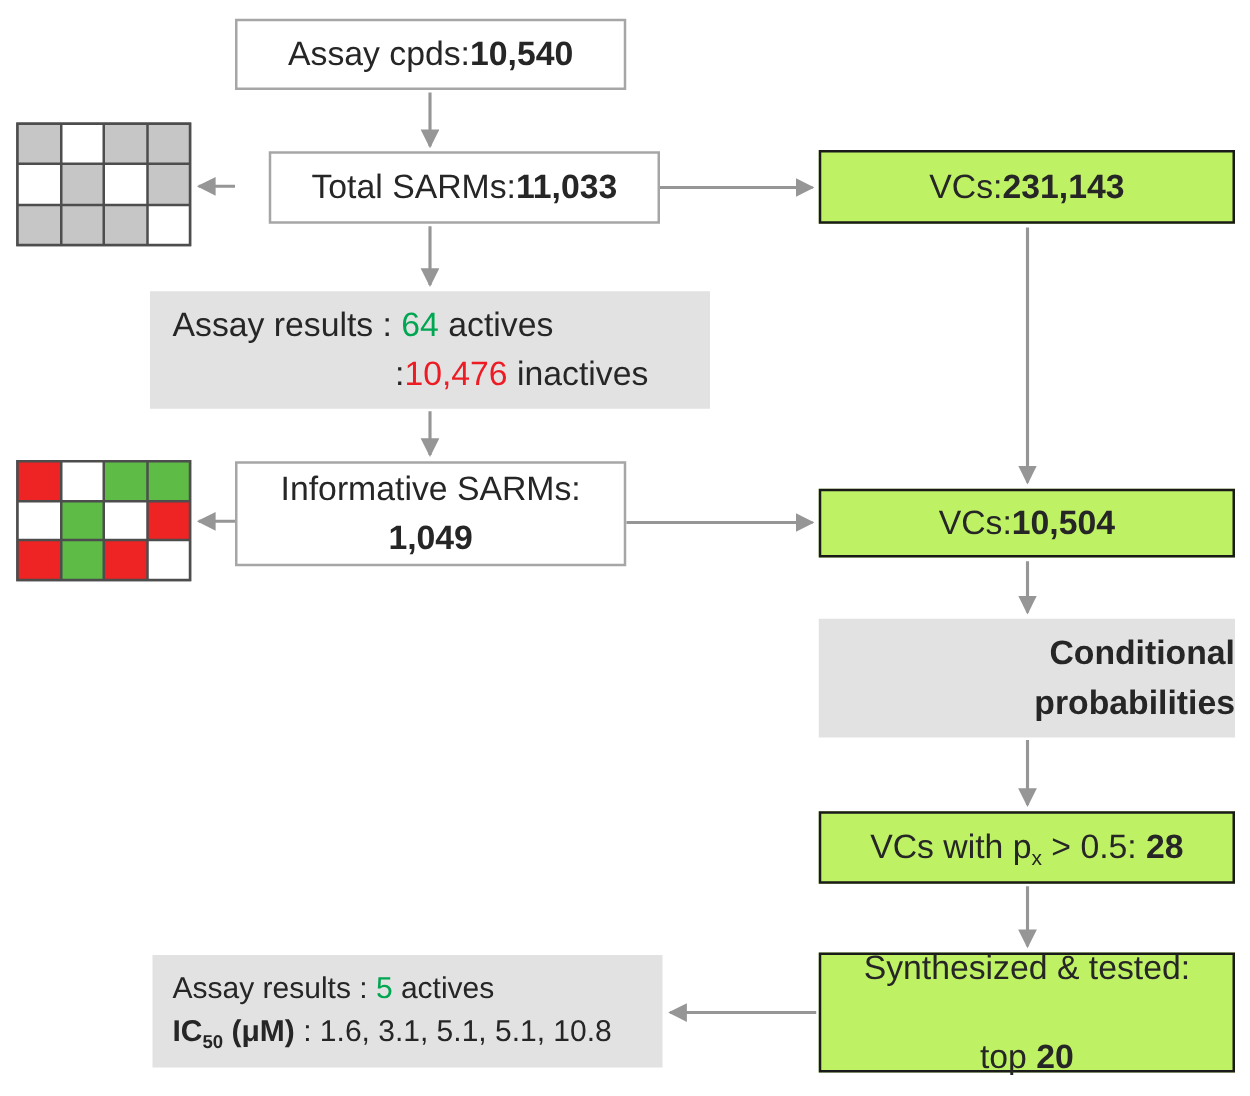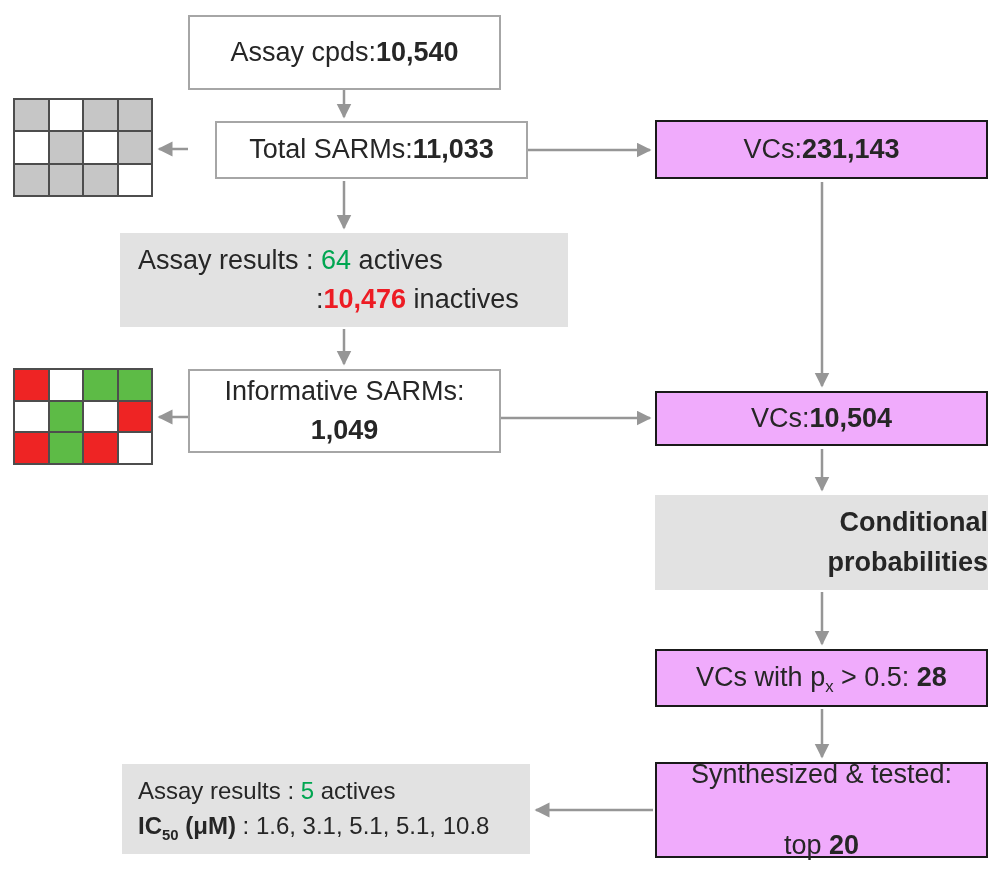--- a/index.html
+++ b/index.html
@@ -6,27 +6,27 @@
     --green:#00a651; --red:#ed1c24; --grid_green:#5dbb46; --grid_red:#ee2424;
     --grid_gray:#c6c6c6; --box_fill_gray:#e2e2e2; --border_gray:#a6a6a6;
     --border_dark:#1a1a1a; --arrow:#969696; --grid_line:#4d4d4d; --text:#262626;
   }
   html,body{margin:0;padding:0;background:#fff;}
   body{font-family:"Liberation Sans", sans-serif; color:var(--text);}
   .stage{position:relative;width:1000px;height:877px;background:#fff;}
   .box{position:absolute;display:flex;align-items:center;justify-content:center;
        text-align:center;font-size:27px;box-sizing:border-box;line-height:1.45;}
   .b-mid{background:#fff;border:2px solid var(--border_gray);}
-  .b-dark{background:#f0abfc;border:2.5px solid var(--border_dark);}
+  .b-dark{background:#bef264;border:2.5px solid var(--border_dark);}
   .b-fill{background:var(--box_fill_gray);border:none;align-items:flex-end;}
   .col{flex-direction:column;}
   .left{align-items:flex-start;justify-content:center;text-align:left;padding-left:18px;}
   b{font-weight:bold;}
   .green{color:var(--green);font-weight:normal;}
-  .red{color:var(--red);font-weight:bold;text-align:center;}
+  .red{color:var(--red);font-weight:normal;text-align:center;}
   sub{font-size:0.62em;line-height:0;}
   .indent2{margin-left:178px;}
   .fs24{font-size:24px;}
   .grid{position:absolute;display:grid;grid-template-columns:repeat(4,1fr);
         border:2px solid var(--grid_line);box-sizing:border-box;background:var(--grid_line);grid-gap:2px;}
   .cell{width:100%;height:100%;}
   .cell-gray{background:var(--grid_gray);} .cell-white{background:#fff;}
   .cell-red{background:var(--grid_red);} .cell-green{background:var(--grid_green);}
   svg.arrows{position:absolute;left:0;top:0;width:1000px;height:877px;pointer-events:none;}
   svg.arrows line{stroke:var(--arrow);stroke-width:2.5;}
@@ -50,21 +50,21 @@
     <line x1="344" y1="329" x2="344" y2="364" marker-end="url(#ah)"></line>
     <line x1="188" y1="417" x2="159" y2="417" marker-end="url(#ah)"></line>
     <line x1="501" y1="418" x2="650" y2="418" marker-end="url(#ah)"></line>
     <line x1="822" y1="182" x2="822" y2="386" marker-end="url(#ah)"></line>
     <line x1="822" y1="449" x2="822" y2="490" marker-end="url(#ah)"></line>
     <line x1="822" y1="592" x2="822" y2="644" marker-end="url(#ah)"></line>
     <line x1="822" y1="709" x2="822" y2="757" marker-end="url(#ah)"></line>
     <line x1="653" y1="810" x2="536" y2="810" marker-end="url(#ah)"></line>
   </svg>
 
-  <div class="box b-mid" style="left:188px;top:15px;width:313px;height:75px;text-align:center;">
+  <div class="box b-mid" style="left:188px;top:15px;width:313px;height:57px;text-align:center;">
     <span>Assay cpds: </span>
       <b>10,540</b>
   </div>
 
   <div class="grid" style="left:13px;top:98px;width:140px;height:99px;">
       <div class="cell cell-gray"></div>
       <div class="cell cell-white"></div>
       <div class="cell cell-gray"></div>
       <div class="cell cell-gray"></div>
       <div class="cell cell-white"></div>

